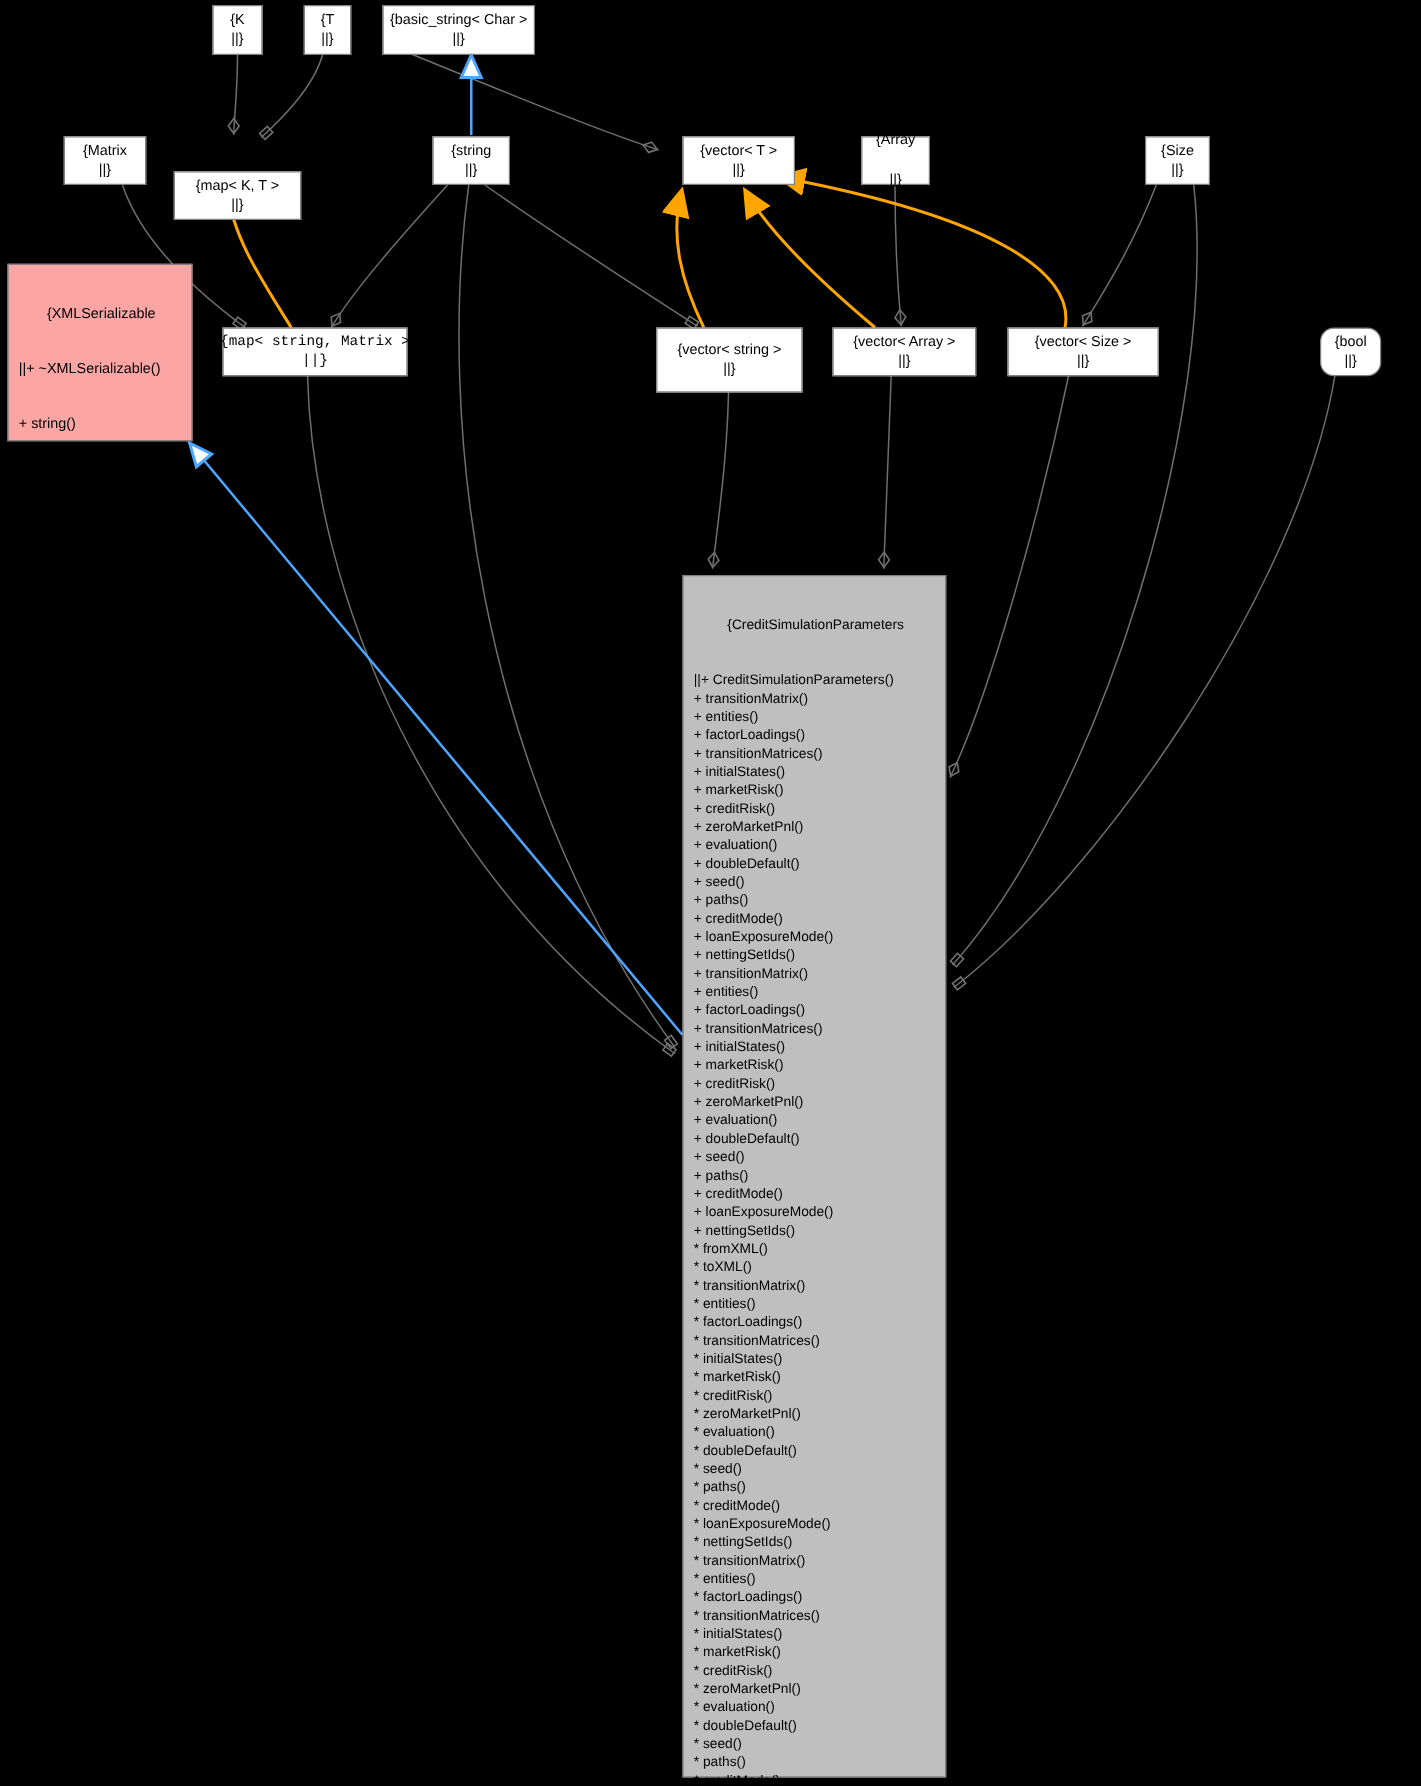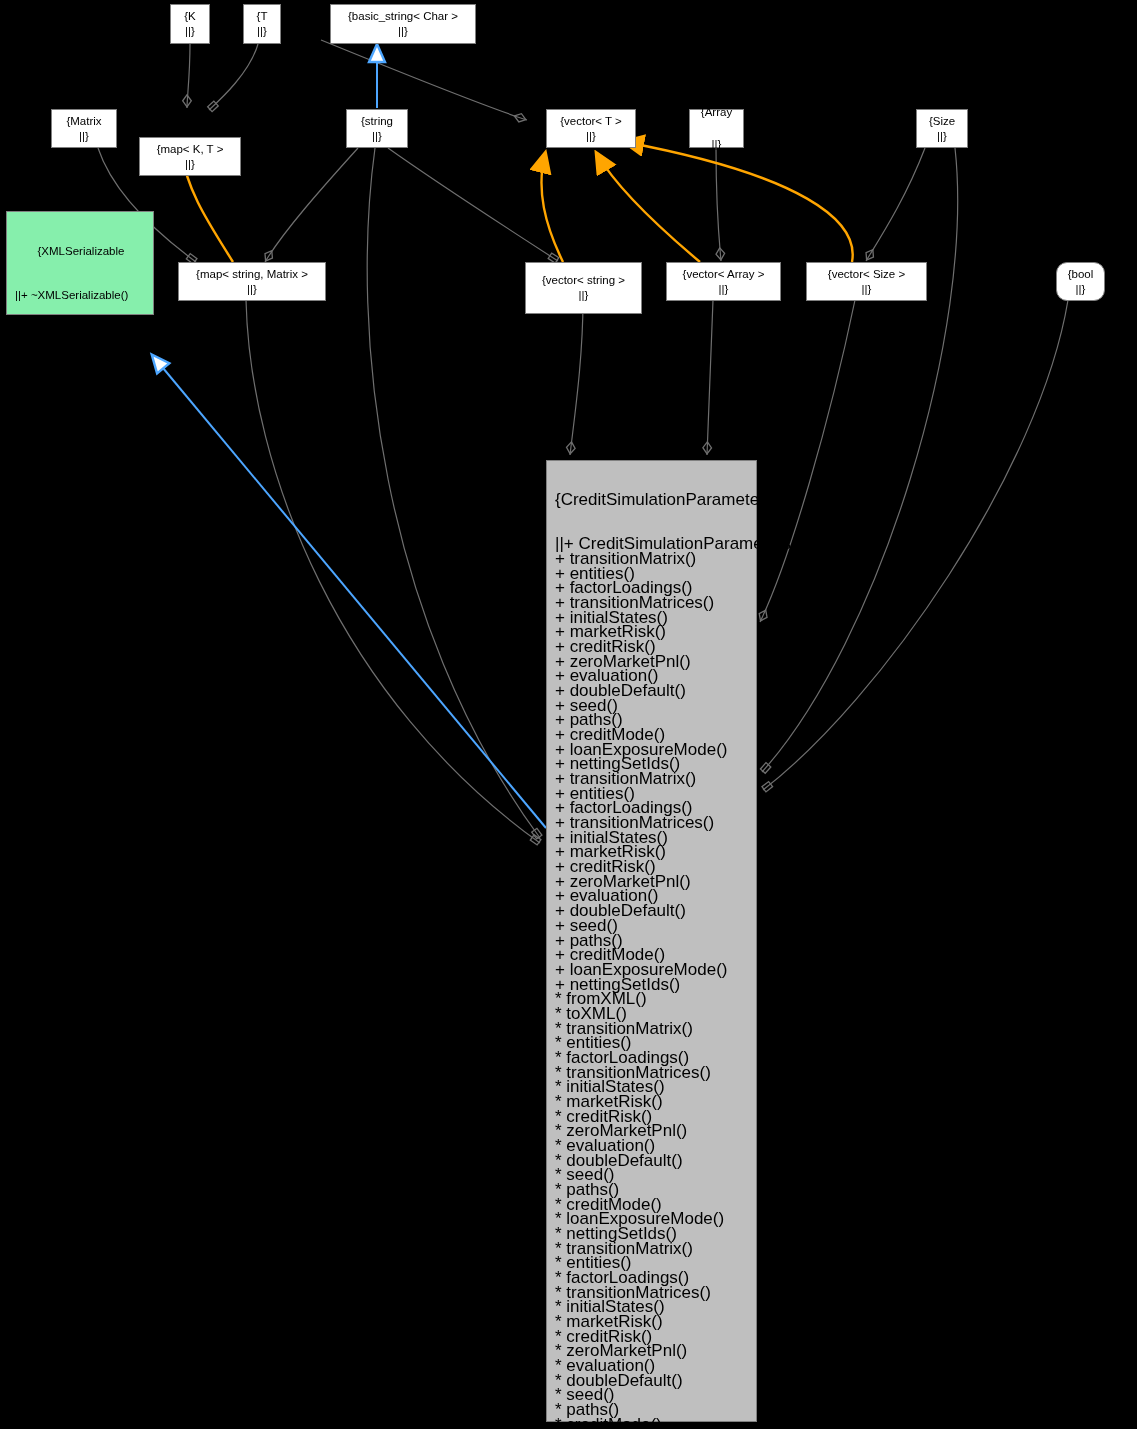--- a/index.html
+++ b/index.html
@@ -131,21 +131,21 @@
   <div class="node template" style="left:170px; top:4px; width:40px; height:40px;">
     <span class="ln">{K</span>
     <span class="ln">||}</span>
   </div>
 
   <div class="node template" style="left:243px; top:4px; width:38px; height:40px;">
     <span class="ln">{T</span>
     <span class="ln">||}</span>
   </div>
 
-  <div class="node template" style="left:306px; top:4px; width:146px; height:40px;margin-left:24px;">
+  <div class="node template" style="left:306px; top:4px; width:122px; height:40px;">
     <span class="ln">{basic_string&lt; Char &gt;</span>
     <span class="ln">||}</span>
   </div>
 
   <div class="node template" style="left:51px; top:109px; width:66px; height:39px;">
     <span class="ln">{Matrix</span>
     <span class="ln">||}</span>
   </div>
 
   <div class="node template" style="left:139px; top:109px; width:102px; height:39px;margin-top:28px;">
@@ -166,33 +166,33 @@
   <div class="node template" style="left:689px; top:109px; width:55px; height:39px;gap:17px;">
     <span class="ln">{Array</span>
     <span class="ln">||}</span>
   </div>
 
   <div class="node template" style="left:916px; top:109px; width:52px; height:39px;">
     <span class="ln">{Size</span>
     <span class="ln">||}</span>
   </div>
 
-  <div class="node listbox" style="left:6px; top:211px; width:148px; height:104px; background:#86efac;">
+  <div class="node listbox" style="left:6px; top:211px; width:148px; height:142px; background:#fca5a5;">
     <span class="hdr">{XMLSerializable</span>
     <span class="rowline">||+ ~XMLSerializable()</span>
     <span class="rowline">+ string()</span>
     <span class="rowline">+ toXML()</span>
     <span class="rowline">+ fromFile()</span>
     <span class="rowline">+ toFile()</span>
     <span class="rowline">+ fromXMLString()</span>
     <span class="rowline">+ toXMLString()</span>
     <span class="closer">}</span>
   </div>
 
-  <div class="node template" style="left:178px; top:262px; width:148px; height:39px;">
+  <div class="node template" style="left:178px; top:262px; width:148px; height:39px;font-family:Liberation Mono, monospace;">
     <span class="ln">{map&lt; string, Matrix &gt;</span>
     <span class="ln">||}</span>
   </div>
 
   <div class="node template" style="left:525px; top:262px; width:117px; height:52px;">
     <span class="ln">{vector&lt; string &gt;</span>
     <span class="ln">||}</span>
   </div>
 
   <div class="node template" style="left:666px; top:262px; width:115px; height:39px;">
@@ -203,18 +203,18 @@
   <div class="node template" style="left:806px; top:262px; width:121px; height:39px;text-align:center;">
     <span class="ln">{vector&lt; Size &gt;</span>
     <span class="ln">||}</span>
   </div>
 
   <div class="node template" style="left:1056px; top:262px; width:49px; height:39px;border-radius:11px;">
     <span class="ln">{bool</span>
     <span class="ln">||}</span>
   </div>
 
-  <div class="node listbox" id="main-class" style="left: 546px; top: 460px; width: 211px; height: 962px; line-height: 14.6769px; font-size: 17px;">
+  <div class="node listbox" id="main-class" style="left: 546px; top: 460px; width: 211px; height: 962px; line-height: 14.6769px; font-size: 11px;">
     <span class="hdr">{CreditSimulationParameters</span>
     <span class="rowline">||+ CreditSimulationParameters()</span><span class="rowline">+ transitionMatrix()</span><span class="rowline">+ entities()</span><span class="rowline">+ factorLoadings()</span><span class="rowline">+ transitionMatrices()</span><span class="rowline">+ initialStates()</span><span class="rowline">+ marketRisk()</span><span class="rowline">+ creditRisk()</span><span class="rowline">+ zeroMarketPnl()</span><span class="rowline">+ evaluation()</span><span class="rowline">+ doubleDefault()</span><span class="rowline">+ seed()</span><span class="rowline">+ paths()</span><span class="rowline">+ creditMode()</span><span class="rowline">+ loanExposureMode()</span><span class="rowline">+ nettingSetIds()</span><span class="rowline">+ transitionMatrix()</span><span class="rowline">+ entities()</span><span class="rowline">+ factorLoadings()</span><span class="rowline">+ transitionMatrices()</span><span class="rowline">+ initialStates()</span><span class="rowline">+ marketRisk()</span><span class="rowline">+ creditRisk()</span><span class="rowline">+ zeroMarketPnl()</span><span class="rowline">+ evaluation()</span><span class="rowline">+ doubleDefault()</span><span class="rowline">+ seed()</span><span class="rowline">+ paths()</span><span class="rowline">+ creditMode()</span><span class="rowline">+ loanExposureMode()</span><span class="rowline">+ nettingSetIds()</span><span class="rowline">* fromXML()</span><span class="rowline">* toXML()</span><span class="rowline">* transitionMatrix()</span><span class="rowline">* entities()</span><span class="rowline">* factorLoadings()</span><span class="rowline">* transitionMatrices()</span><span class="rowline">* initialStates()</span><span class="rowline">* marketRisk()</span><span class="rowline">* creditRisk()</span><span class="rowline">* zeroMarketPnl()</span><span class="rowline">* evaluation()</span><span class="rowline">* doubleDefault()</span><span class="rowline">* seed()</span><span class="rowline">* paths()</span><span class="rowline">* creditMode()</span><span class="rowline">* loanExposureMode()</span><span class="rowline">* nettingSetIds()</span><span class="rowline">* transitionMatrix()</span><span class="rowline">* entities()</span><span class="rowline">* factorLoadings()</span><span class="rowline">* transitionMatrices()</span><span class="rowline">* initialStates()</span><span class="rowline">* marketRisk()</span><span class="rowline">* creditRisk()</span><span class="rowline">* zeroMarketPnl()</span><span class="rowline">* evaluation()</span><span class="rowline">* doubleDefault()</span><span class="rowline">* seed()</span><span class="rowline">* paths()</span><span class="rowline">* creditMode()</span>
   </div>
 
 </div>
 
 </body></html>

